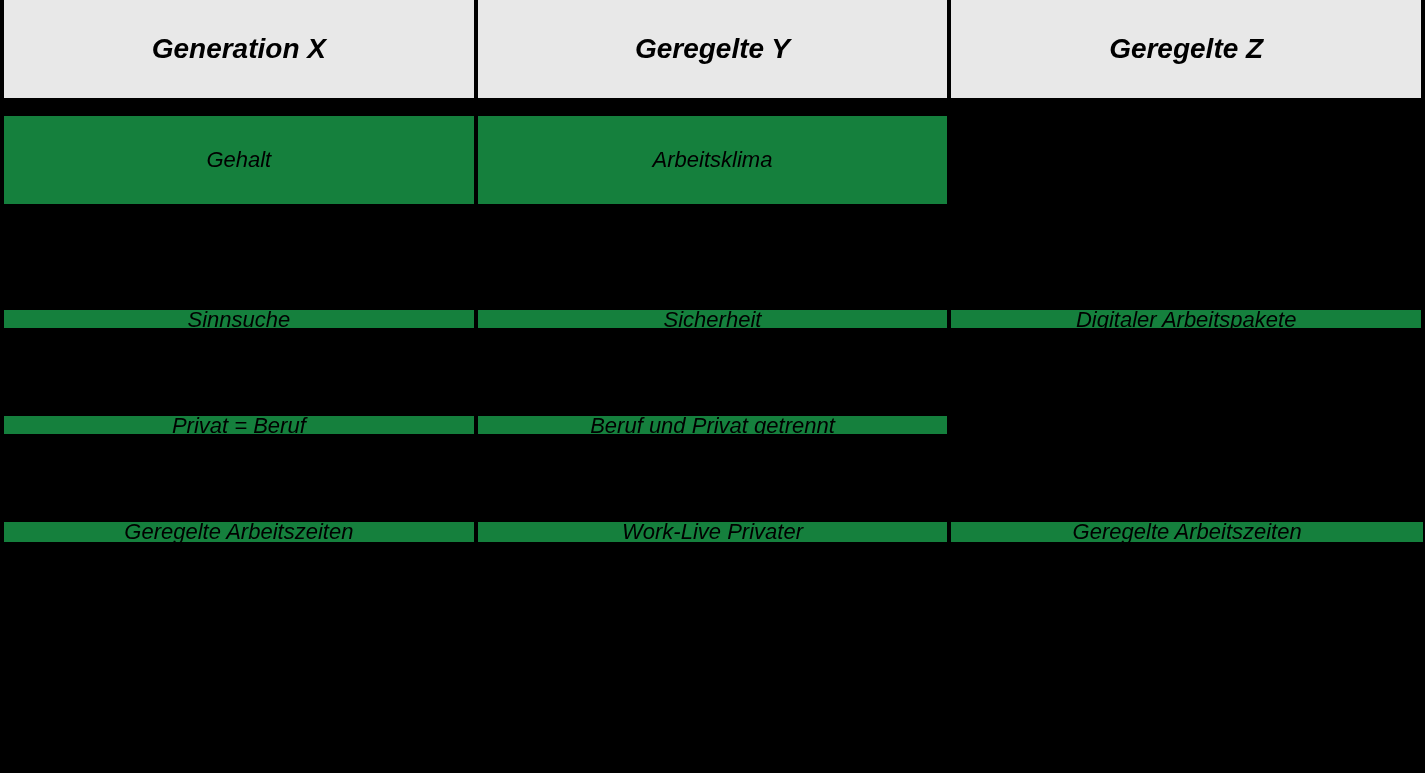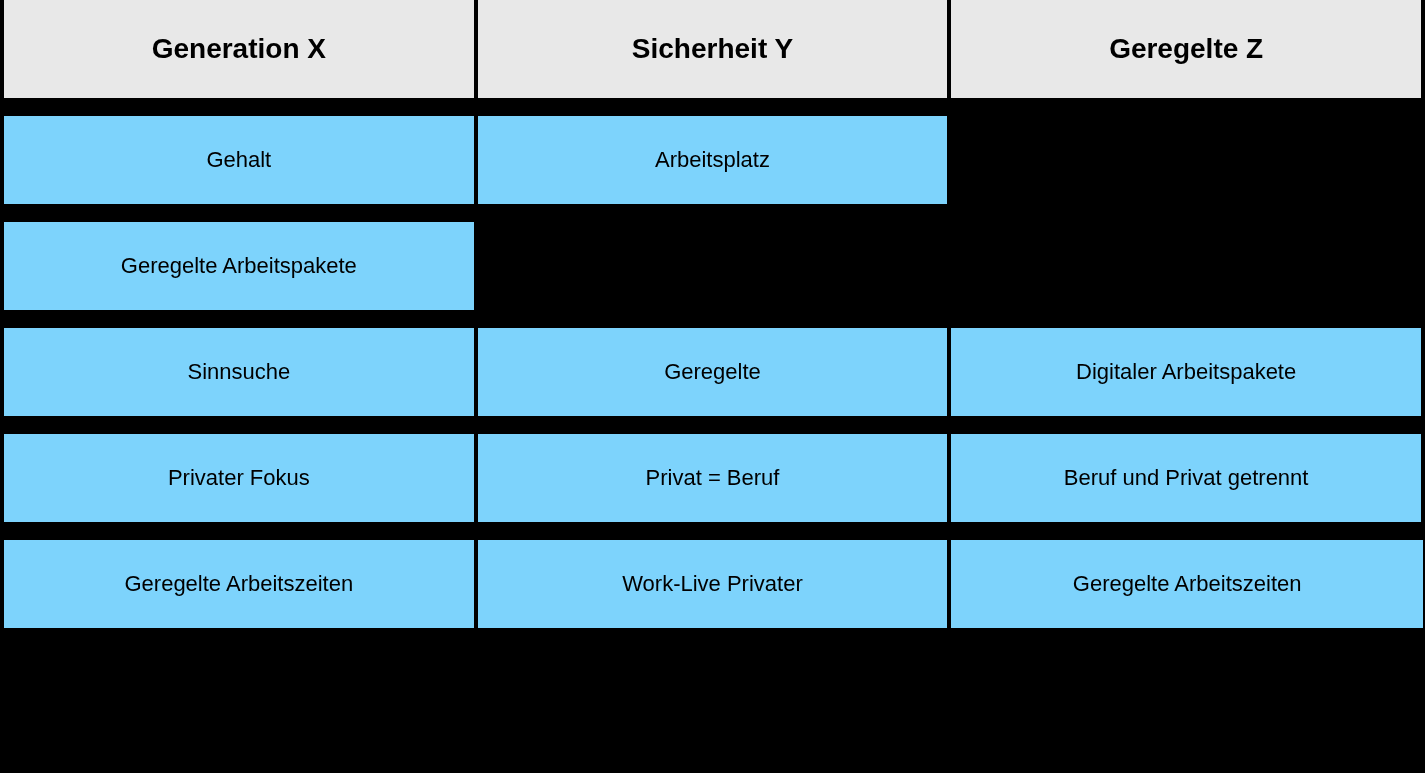--- a/index.html
+++ b/index.html
@@ -17,24 +17,25 @@
     }
 
     .table-container {
       width: 1425px;
       height: 646px;
       display: grid;
       grid-template-columns: 1fr 1fr 1fr;
       grid-template-rows: 98px 18px 88px 18px 88px 18px 88px 18px 88px 18px 88px 18px;
       border-left: 2px solid #000;
       border-right: 2px solid #000;
+      font-style: italic;
     }
 
     .cell {
-      background: #7dd3fc;
+      background: #15803d;
       display: flex;
       align-items: center;
       justify-content: center;
       text-align: center;
       font-size: 22px;
       border-right: 2px solid #000;
       border-left: 2px solid #000;
       padding: 10px;
     }
 
@@ -55,58 +56,52 @@
   </style>
 </head>
 <body>
 
 <div class="table-container">
 
   <div class="cell header">
     <span>Generation X</span>
   </div>
   <div class="cell header">
-    <span>Sicherheit Y</span>
+    <span>Geregelte Y</span>
   </div>
   <div class="cell header">
     <span>Geregelte Z</span>
   </div>
 
   <div class="divider"></div>
 
   <div class="cell">
     <span>Gehalt</span>
   </div>
   <div class="cell">
-    <span>Arbeitsplatz</span>
+    <span>Arbeitsklima</span>
   </div>
 
   <div class="divider"></div>
 
-  <div class="cell">
-    <span>Geregelte Arbeitspakete</span>
-  </div>
 
   <div class="divider"></div>
 
   <div class="cell">
     <span>Sinnsuche</span>
   </div>
   <div class="cell">
-    <span>Geregelte</span>
+    <span>Sicherheit</span>
   </div>
   <div class="cell">
     <span>Digitaler Arbeitspakete</span>
   </div>
 
   <div class="divider"></div>
 
-  <div class="cell">
-    <span>Privater Fokus</span>
-  </div>
   <div class="cell">
     <span>Privat = Beruf</span>
   </div>
   <div class="cell">
     <span>Beruf und Privat getrennt</span>
   </div>
 
   <div class="divider"></div>
 
   <div class="cell">

